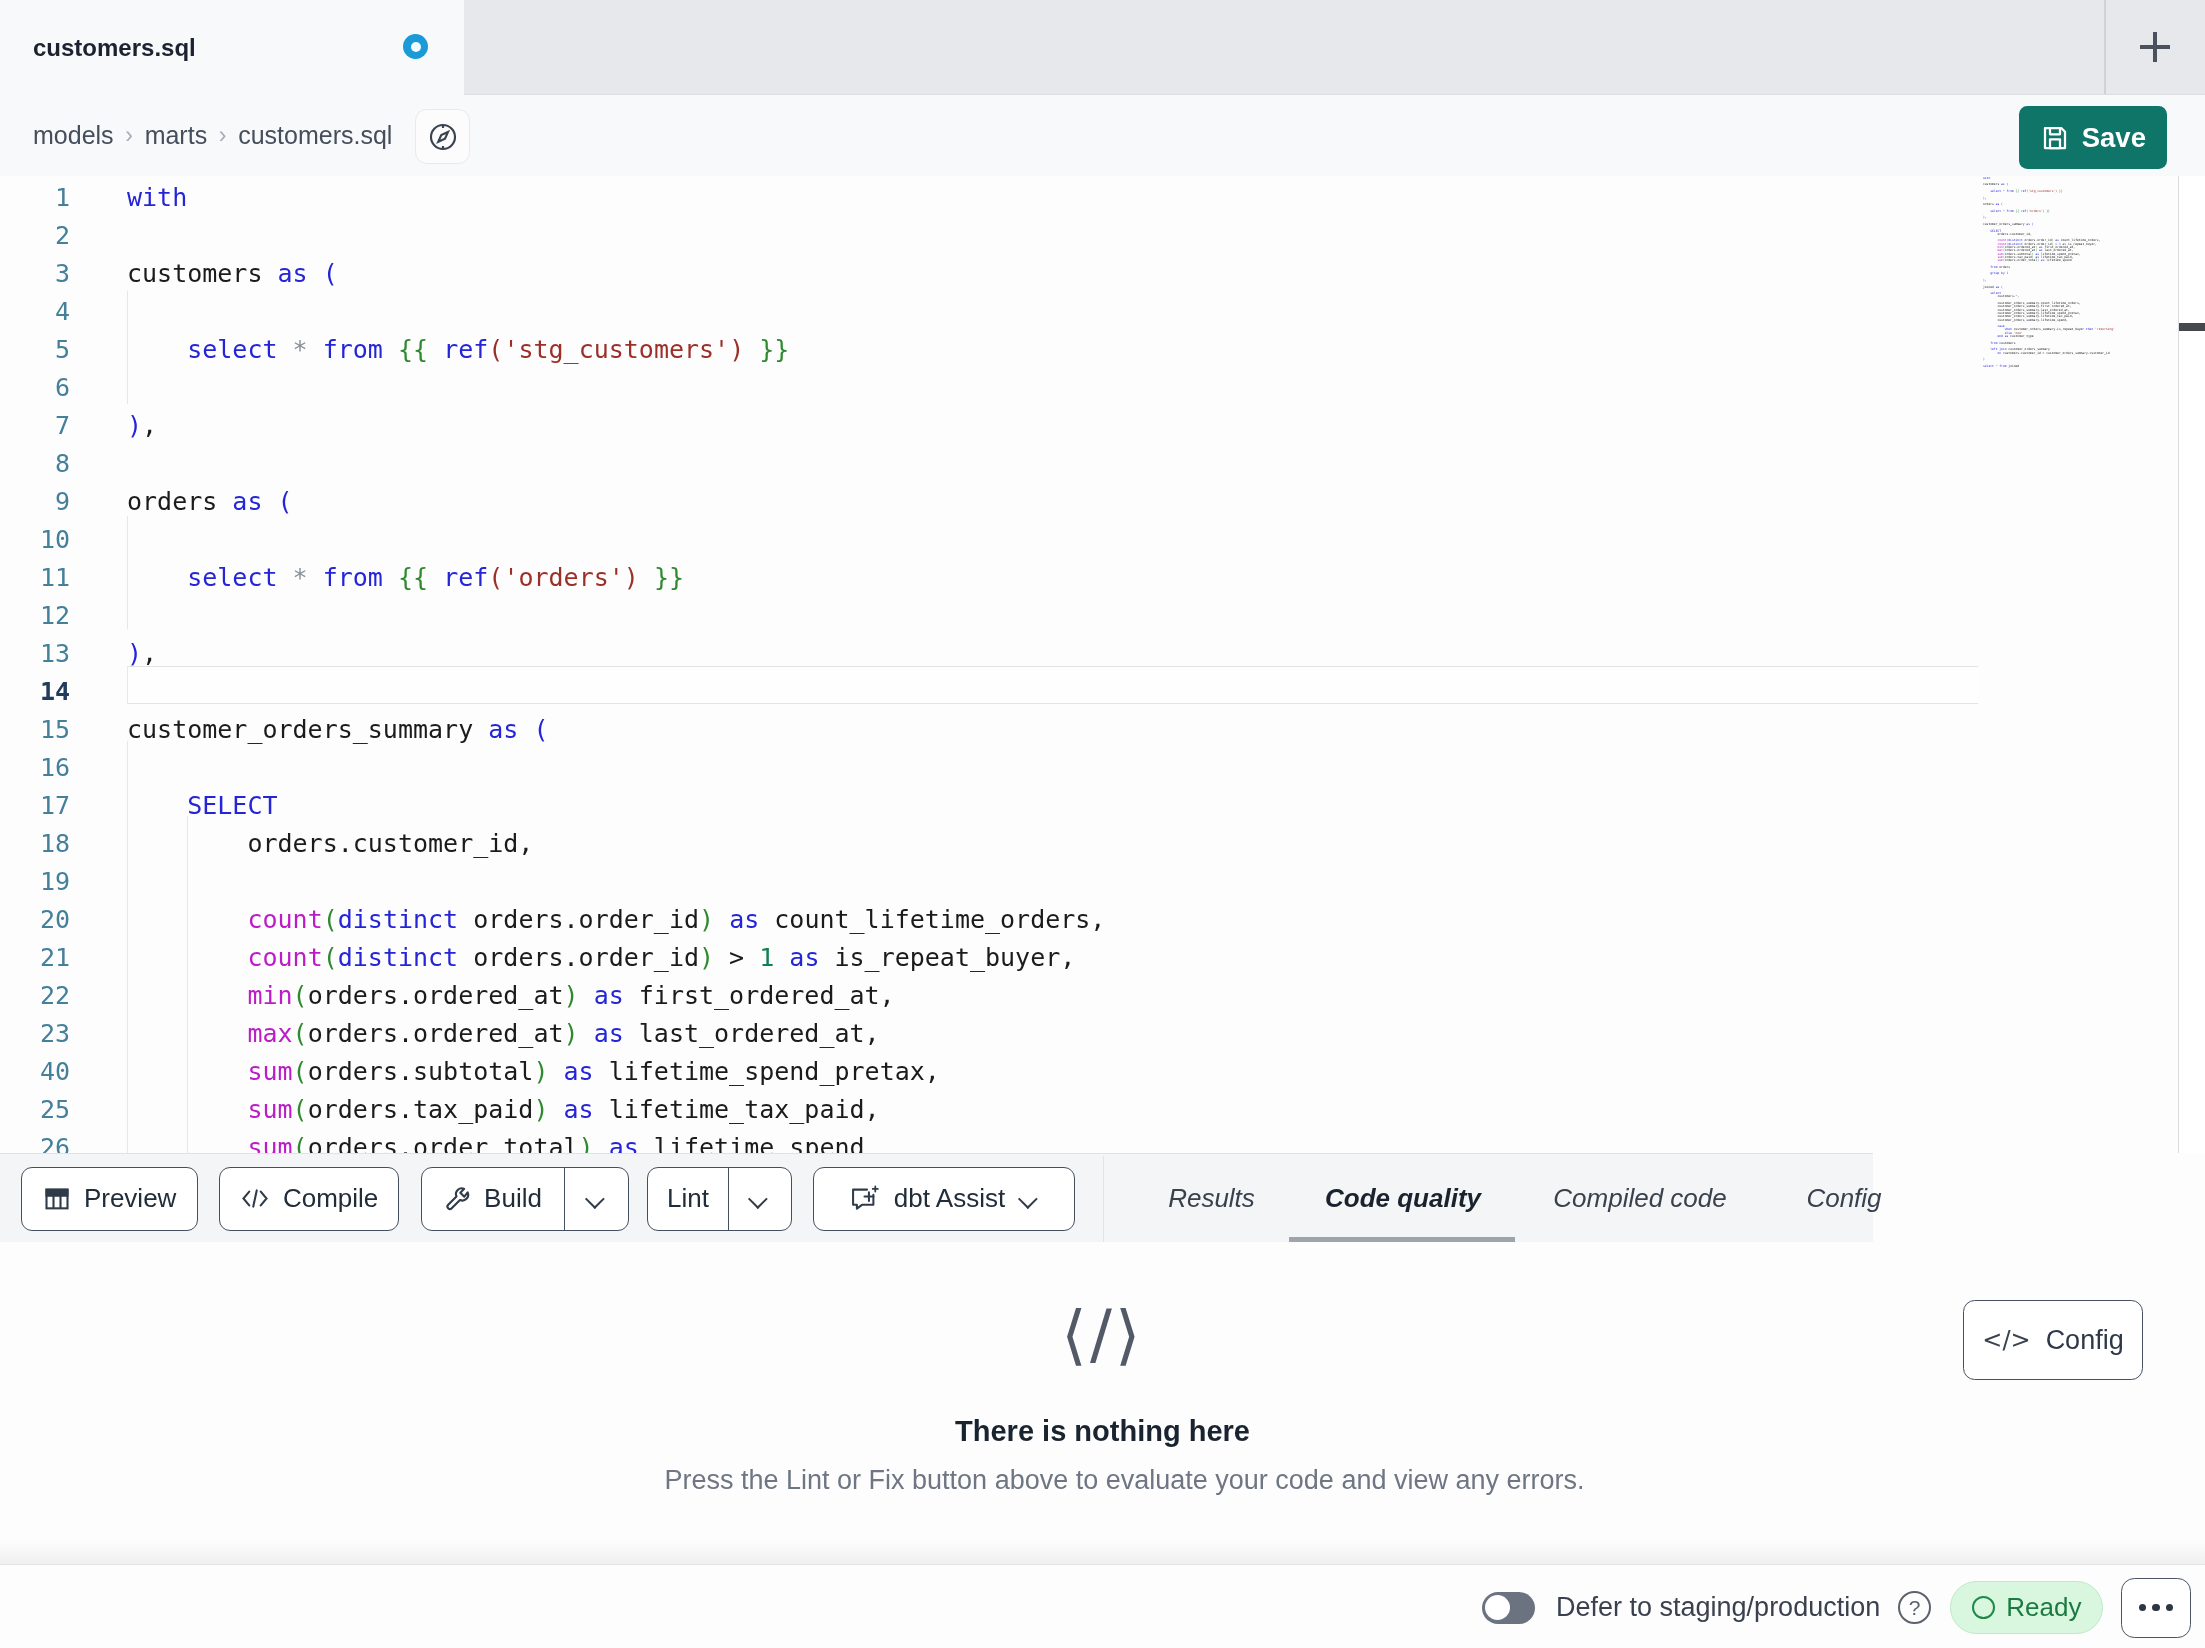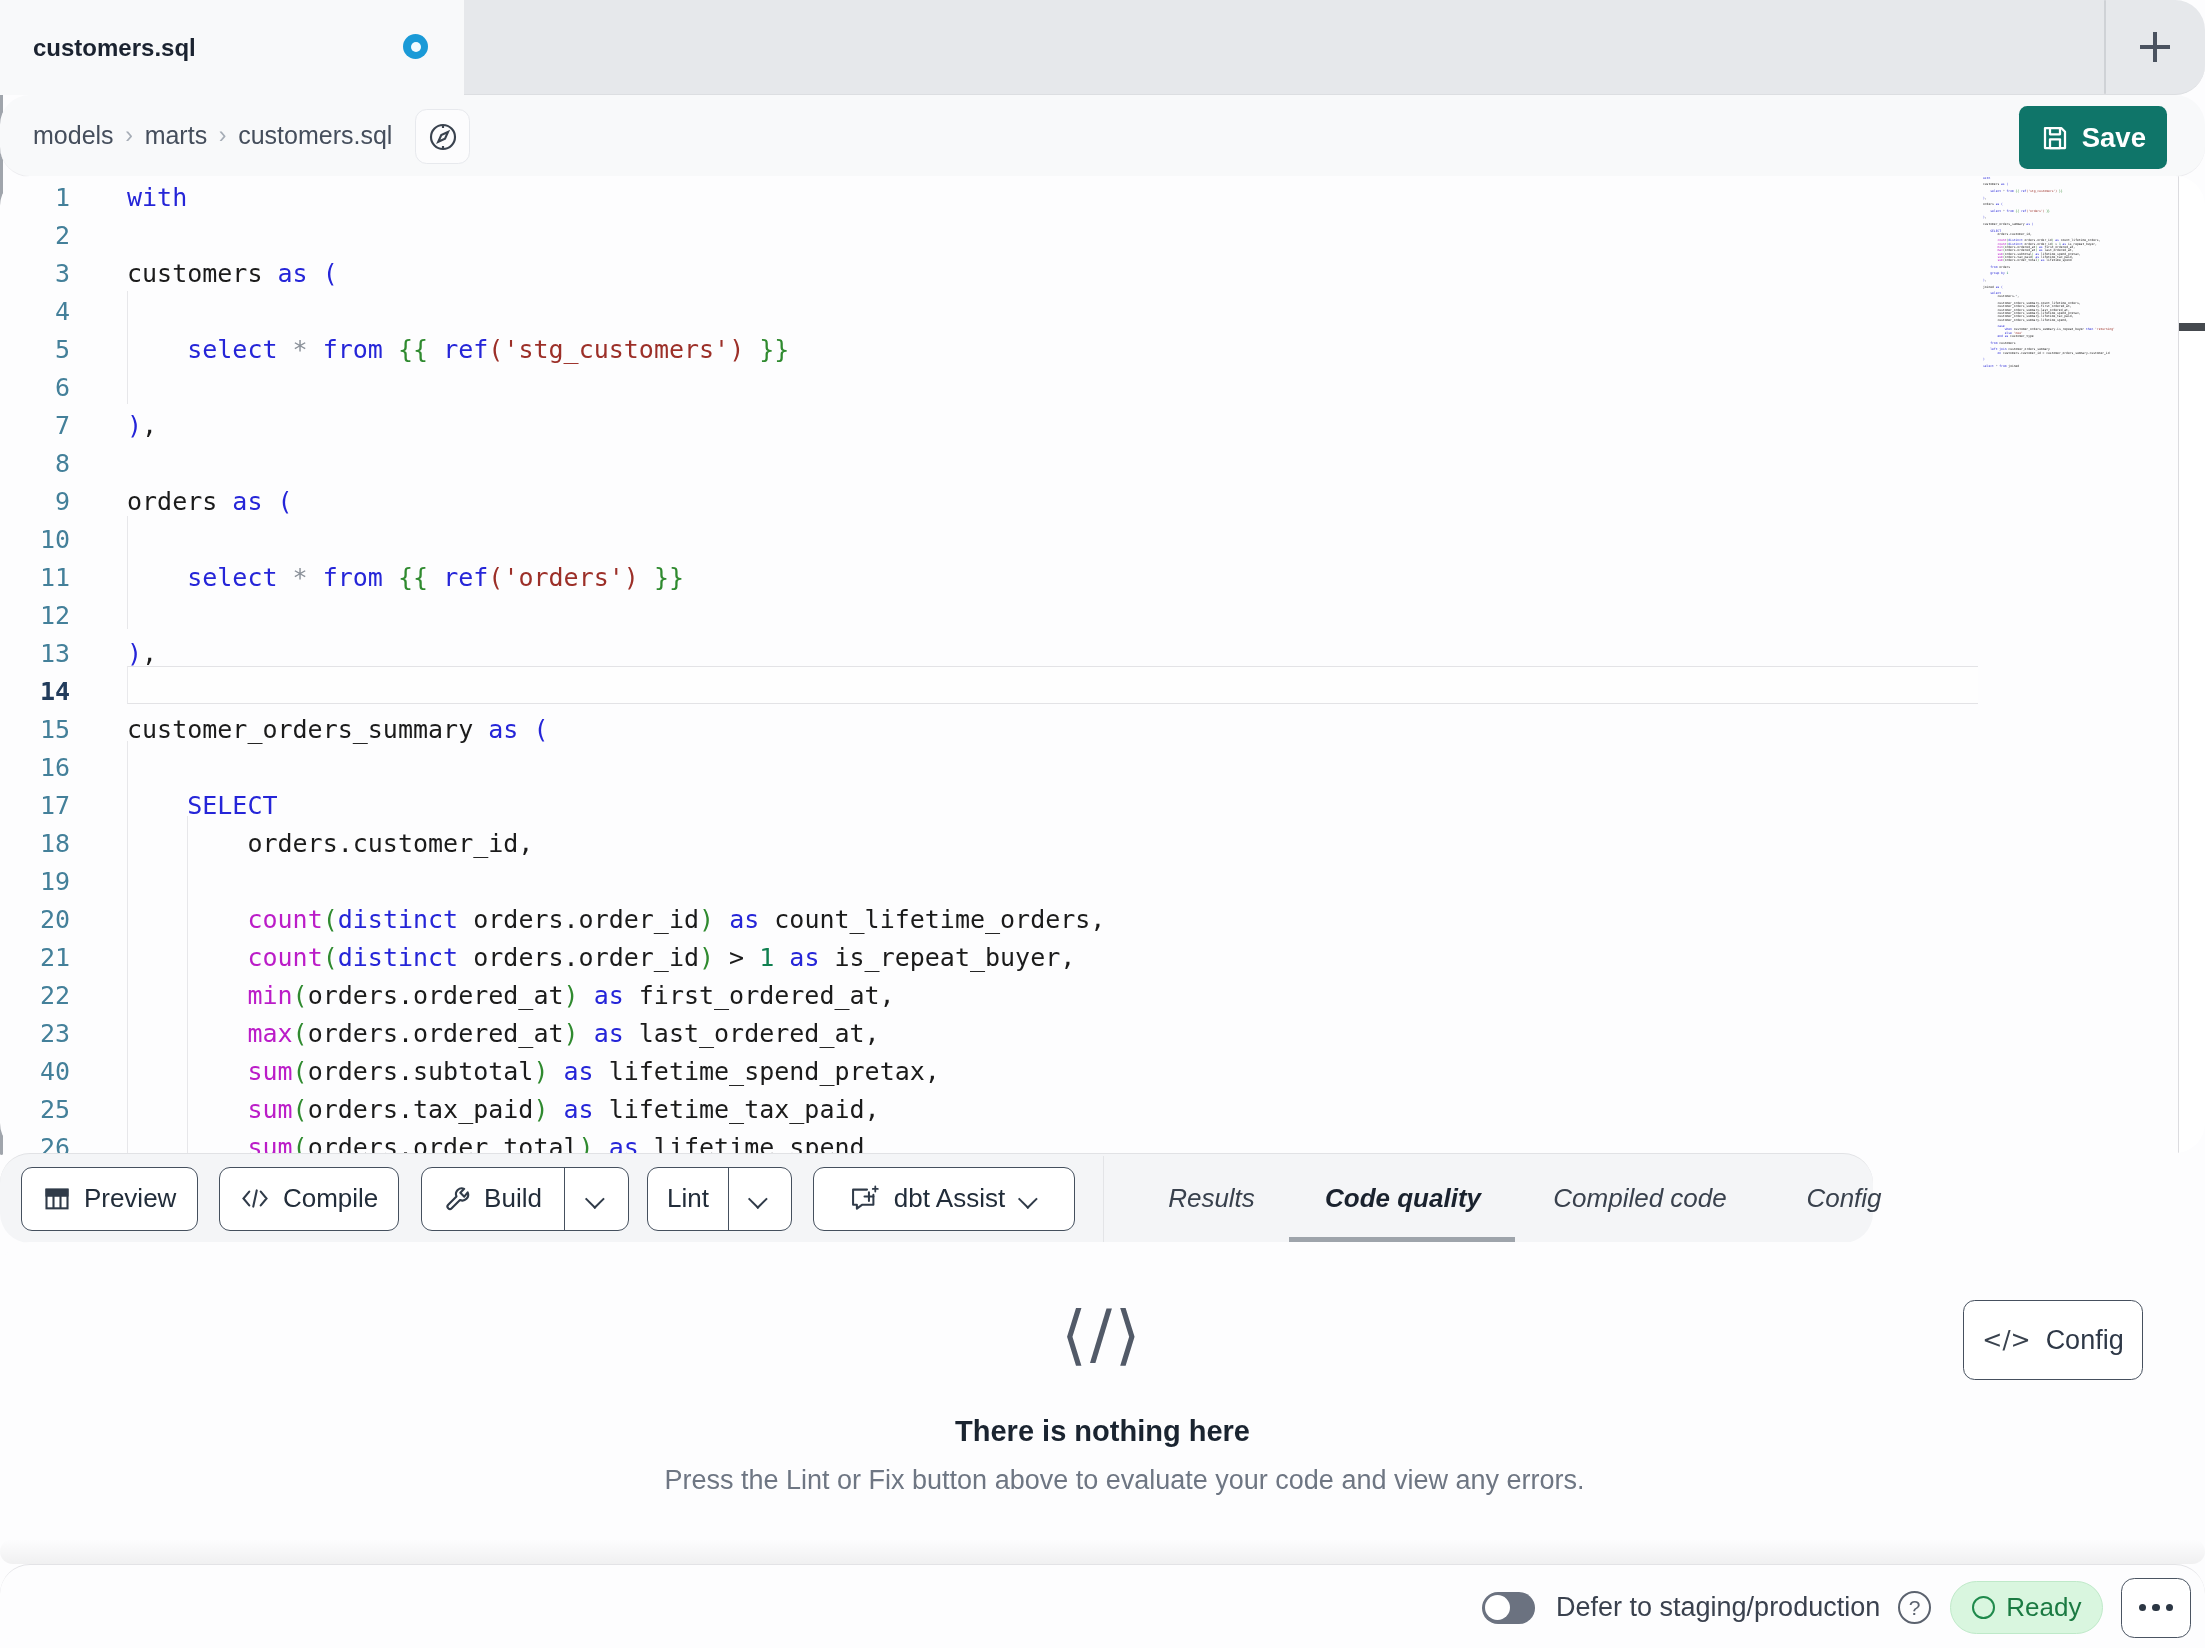--- a/index.html
+++ b/index.html
@@ -1,18 +1,18 @@
 <!DOCTYPE html>
 <html style="font-size:13.3px"><head>
 <meta charset="utf-8">
 <style>
   html,body{margin:0;padding:0;background:#e9eaec;}
   .app{position:relative;width:2205px;height:1648px;background:#fdfdfe;overflow:hidden;
        font-family:"Liberation Sans",sans-serif;color:#222d3a;}
-  .abs{position:absolute;border-radius:30px;}
+  .abs{position:absolute;}
 
   
   .tabbar{left:0;top:0;width:2205px;height:94px;background:#e6e8eb;border-bottom:0.8px solid #dcdee1;}
   .tab-active{left:0;top:0;width:464px;height:95px;background:#f8f9fa;display:flex;align-items:center;}
   .tab-title{margin-left:33px;font-size:24px;font-weight:700;color:#1b2330;}
   .dot-unsaved{position:absolute;left:403px;top:34px;width:25px;height:25px;border-radius:50%;
                background:#1a9ad7;}
   .dot-unsaved::after{content:"";position:absolute;left:7.5px;top:7.5px;width:10px;height:10px;border-radius:50%;background:#f2fbff;}
   .tabbar-divider{left:2104px;top:0;width:1.7px;height:94px;background:#cfd2d6;}
   .newtab{left:2131px;top:23px;width:48px;height:48px;display:flex;align-items:center;justify-content:center;cursor:pointer;}

